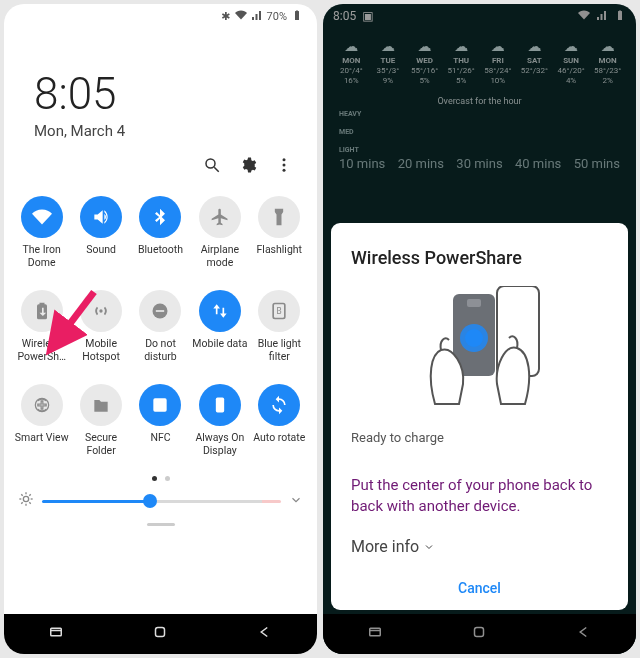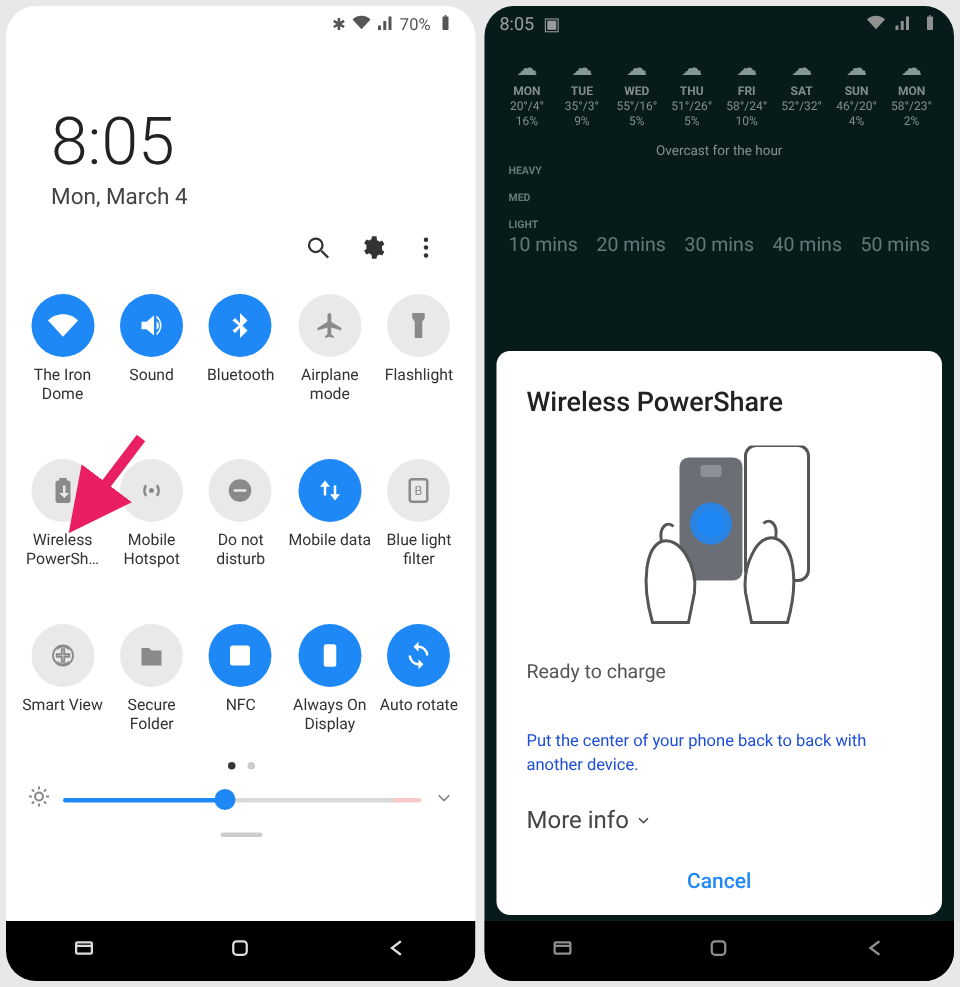--- a/index.html
+++ b/index.html
@@ -50,21 +50,21 @@
     justify-content: flex-end;
     align-items: center;
     gap: 18px;
     padding: 6px 24px 18px 0;
     color: #333;
   }
   .left .actionbar svg { width: 18px; height: 18px; }
   .tiles {
     display: grid;
     grid-template-columns: repeat(5, 1fr);
-    gap: 22px 0;
+    gap: 6px 0;
     padding: 0 8px;
   }
   .tile {
     display: flex;
     flex-direction: column;
     align-items: center;
     height: 88px;
   }
   .tile .circ {
     width: 42px;
@@ -215,22 +215,22 @@
     justify-content: center;
     margin: 10px 0 24px;
   }
   .sheet .ready {
     text-align: left;
     font-size: 13px;
     color: #555;
     margin-bottom: 30px;
   }
   .sheet .instr {
-    font-size: 11px;
-    color: #1d4ed8;
+    font-size: 15px;
+    color: #701a75;
     line-height: 1.4;
     margin-bottom: 20px;
     margin-top: 24px;
   }
   .sheet .more {
     font-size: 16px;
     color: #444;
     margin-bottom: 14px;
     display: flex;
     align-items: center;

